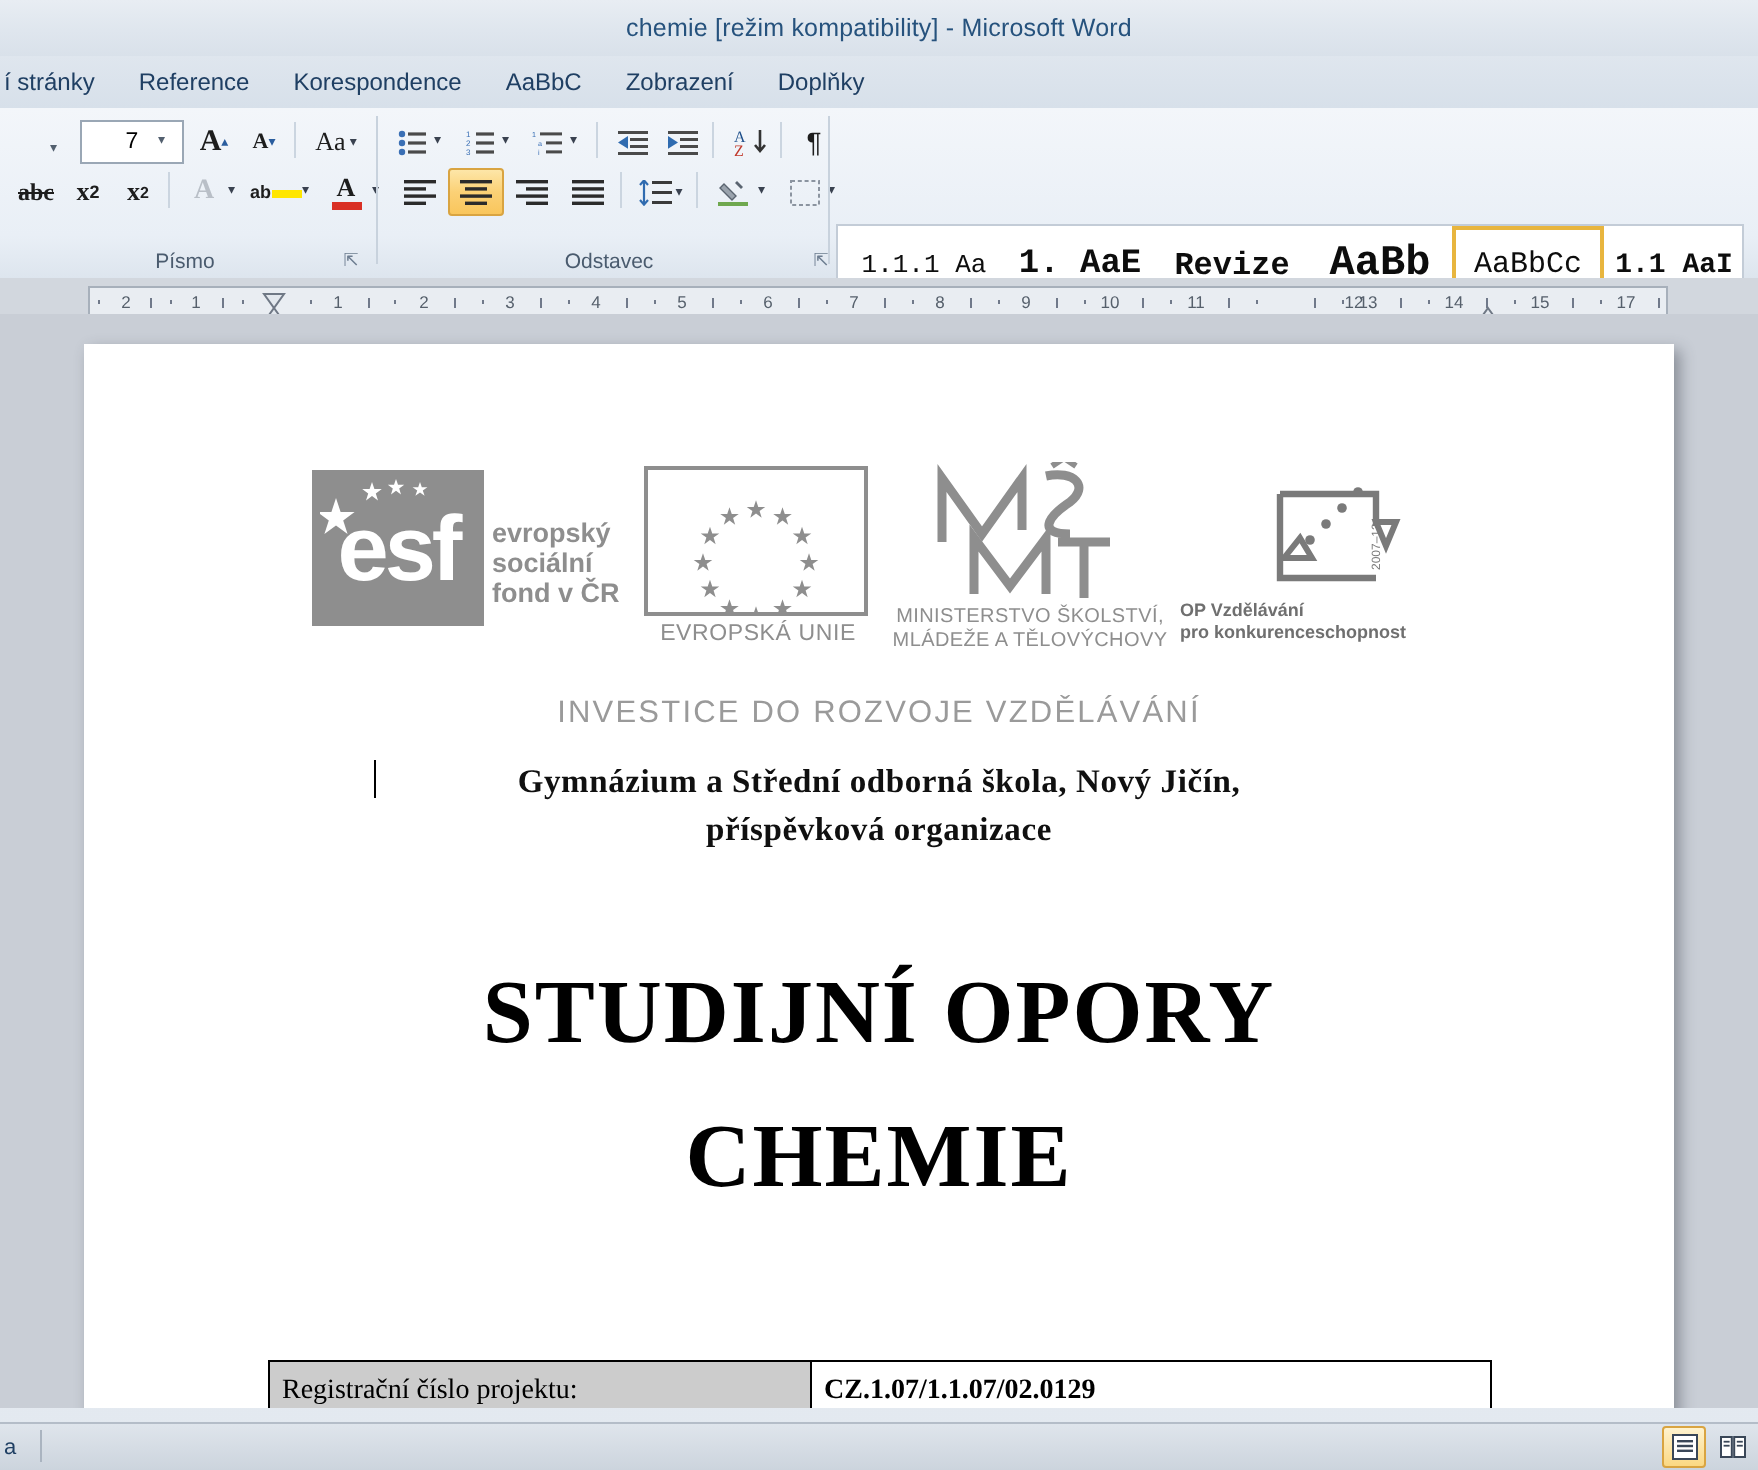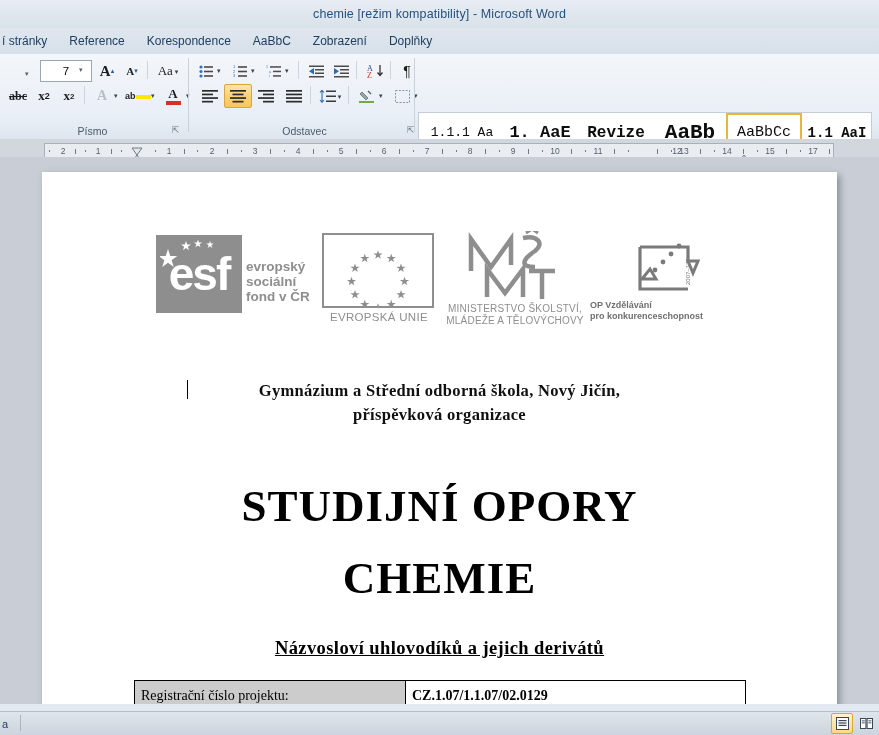--- a/index.html
+++ b/index.html
@@ -869,33 +869,33 @@
             <circle cx="49" cy="13" r="2.4"></circle>
           </g>
           <text x="60" y="52" font-size="6" fill="#7a7a7a" font-family="Liberation Sans" transform="rotate(-90 60 52)">2007–13</text>
         </svg>
         <div class="opvk-caption">
           <div>OP Vzdělávání</div>
           <div>pro konkurenceschopnost</div>
         </div>
       </div>
 
+      <div class="investice">INVESTICE DO ROZVOJE VZDĚLÁVÁNÍ</div>
 
       <div class="caret-mark"></div>
       <div class="school-line">
         <div>Gymnázium  a  Střední   odborná   škola,  Nový  Jičín,</div>
         <div>příspěvková  organizace</div>
       </div>
 
       <div class="big-title">
         <div>STUDIJNÍ OPORY</div>
         <div>CHEMIE</div>
       </div>
 
-      <div class="subtitle">Názvosloví uhlovodíků  a jejich  derivátů</div>
 
       <table class="doc-table">
         <tbody>
             <tr>
           <td class="key">Registrační číslo projektu:</td>
           <td class="val">CZ.1.07/1.1.07/02.0129</td>
         </tr>
 
       </tbody>
         </table>

